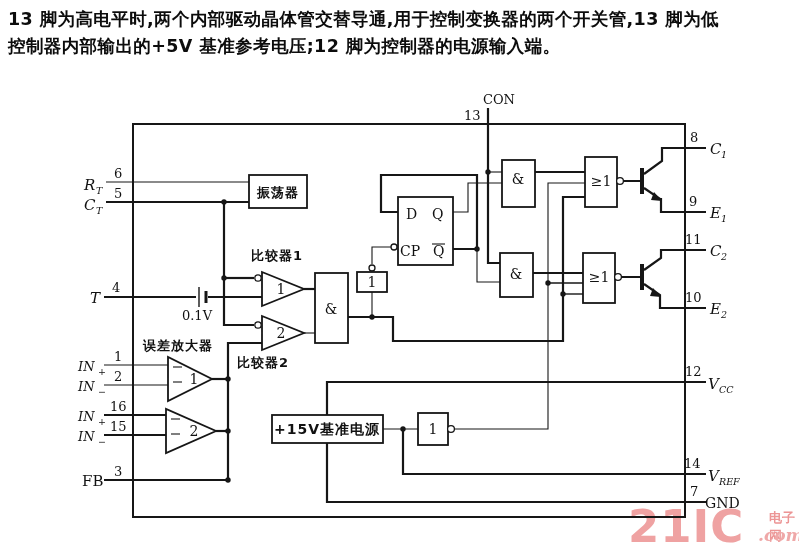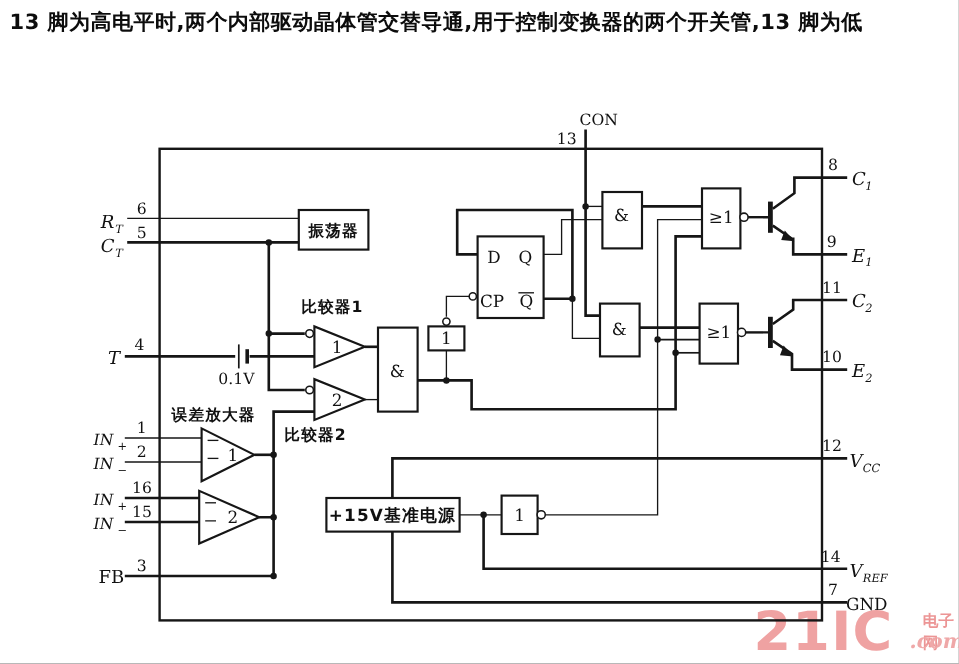--- a/index.html
+++ b/index.html
@@ -27,20 +27,21 @@
   #wm .com{position:absolute;left:140px;top:27px;font-size:17px;font-style:italic;
            font-weight:700;color:#efa8a8;font-family:"DejaVu Serif",serif;}
 </style>
 </head>
 <body>
 
 <div id="page">
 
   <div id="para">
     <div>13 脚为高电平时,两个内部驱动晶体管交替导通,用于控制变换器的两个开关管,13 脚为低</div>
+    <div>控制器内部输出的+5V 基准参考电压;12 脚为控制器的电源输入端。</div>
   </div>
 
   <div id="wm">
     <span class="logo">21IC</span>
     <span class="site">电子网</span>
     <span class="com">.com</span>
   </div>
 
   <svg width="799" height="553" viewBox="0 0 799 553">
 

